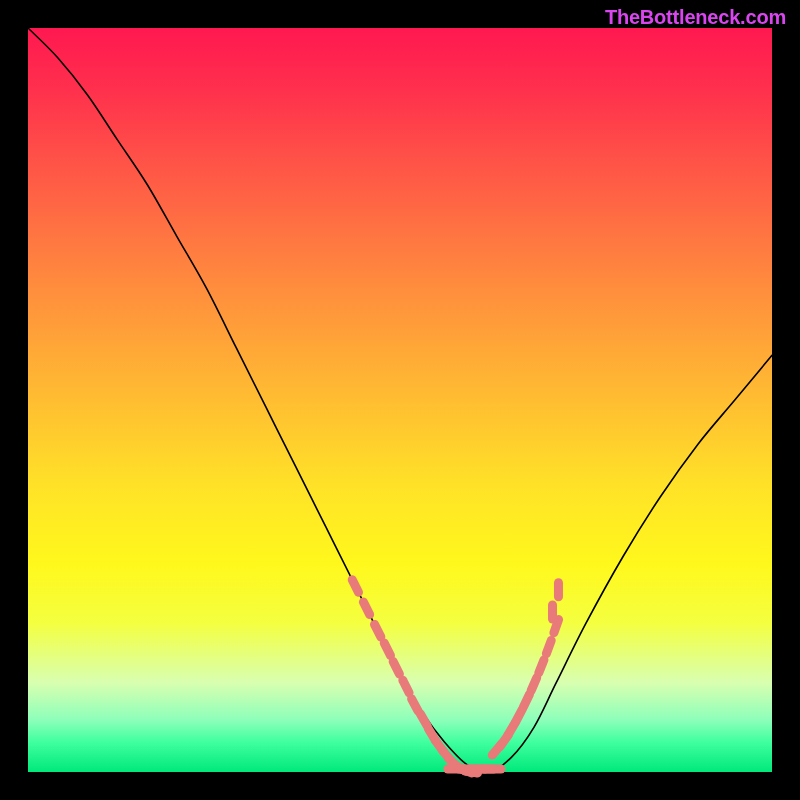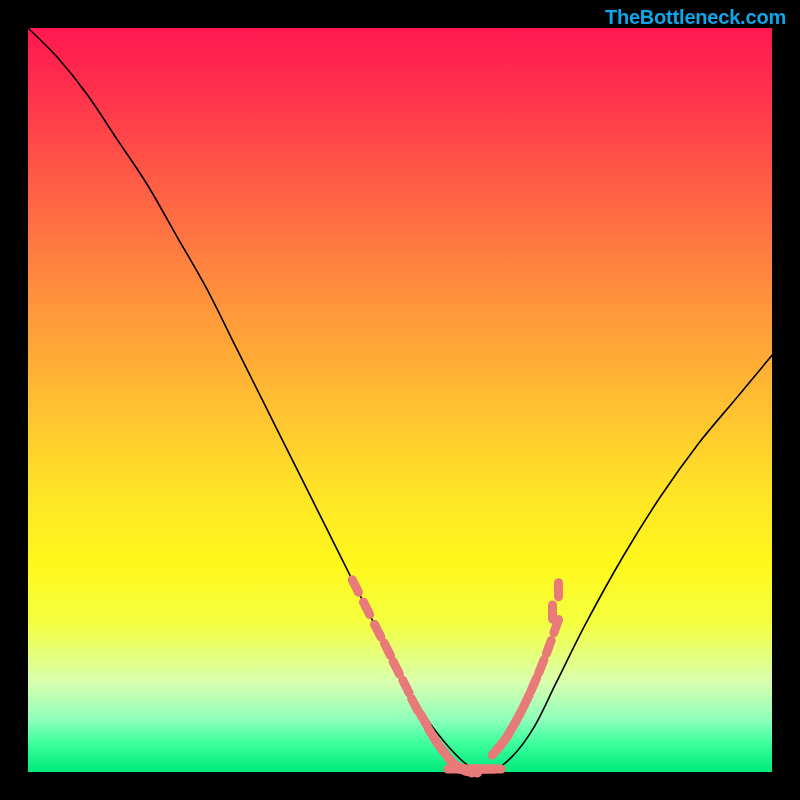--- a/index.html
+++ b/index.html
@@ -29,21 +29,21 @@
       #d8ffb0 88%,
       #8dffba 93%,
       #3fff9e 96%,
       #00e97a 100%
     );
   }
   .watermark {
     position: absolute;
     top: 6px;
     right: 14px;
-    color: #0ea5e9;
+    color: #d946ef;
     font-size: 20px;
     font-weight: bold;
     letter-spacing: -0.2px;
     user-select: none;
   }
   svg.plot {
     position: absolute;
     left: 0;
     top: 0;
     width: 744px;

